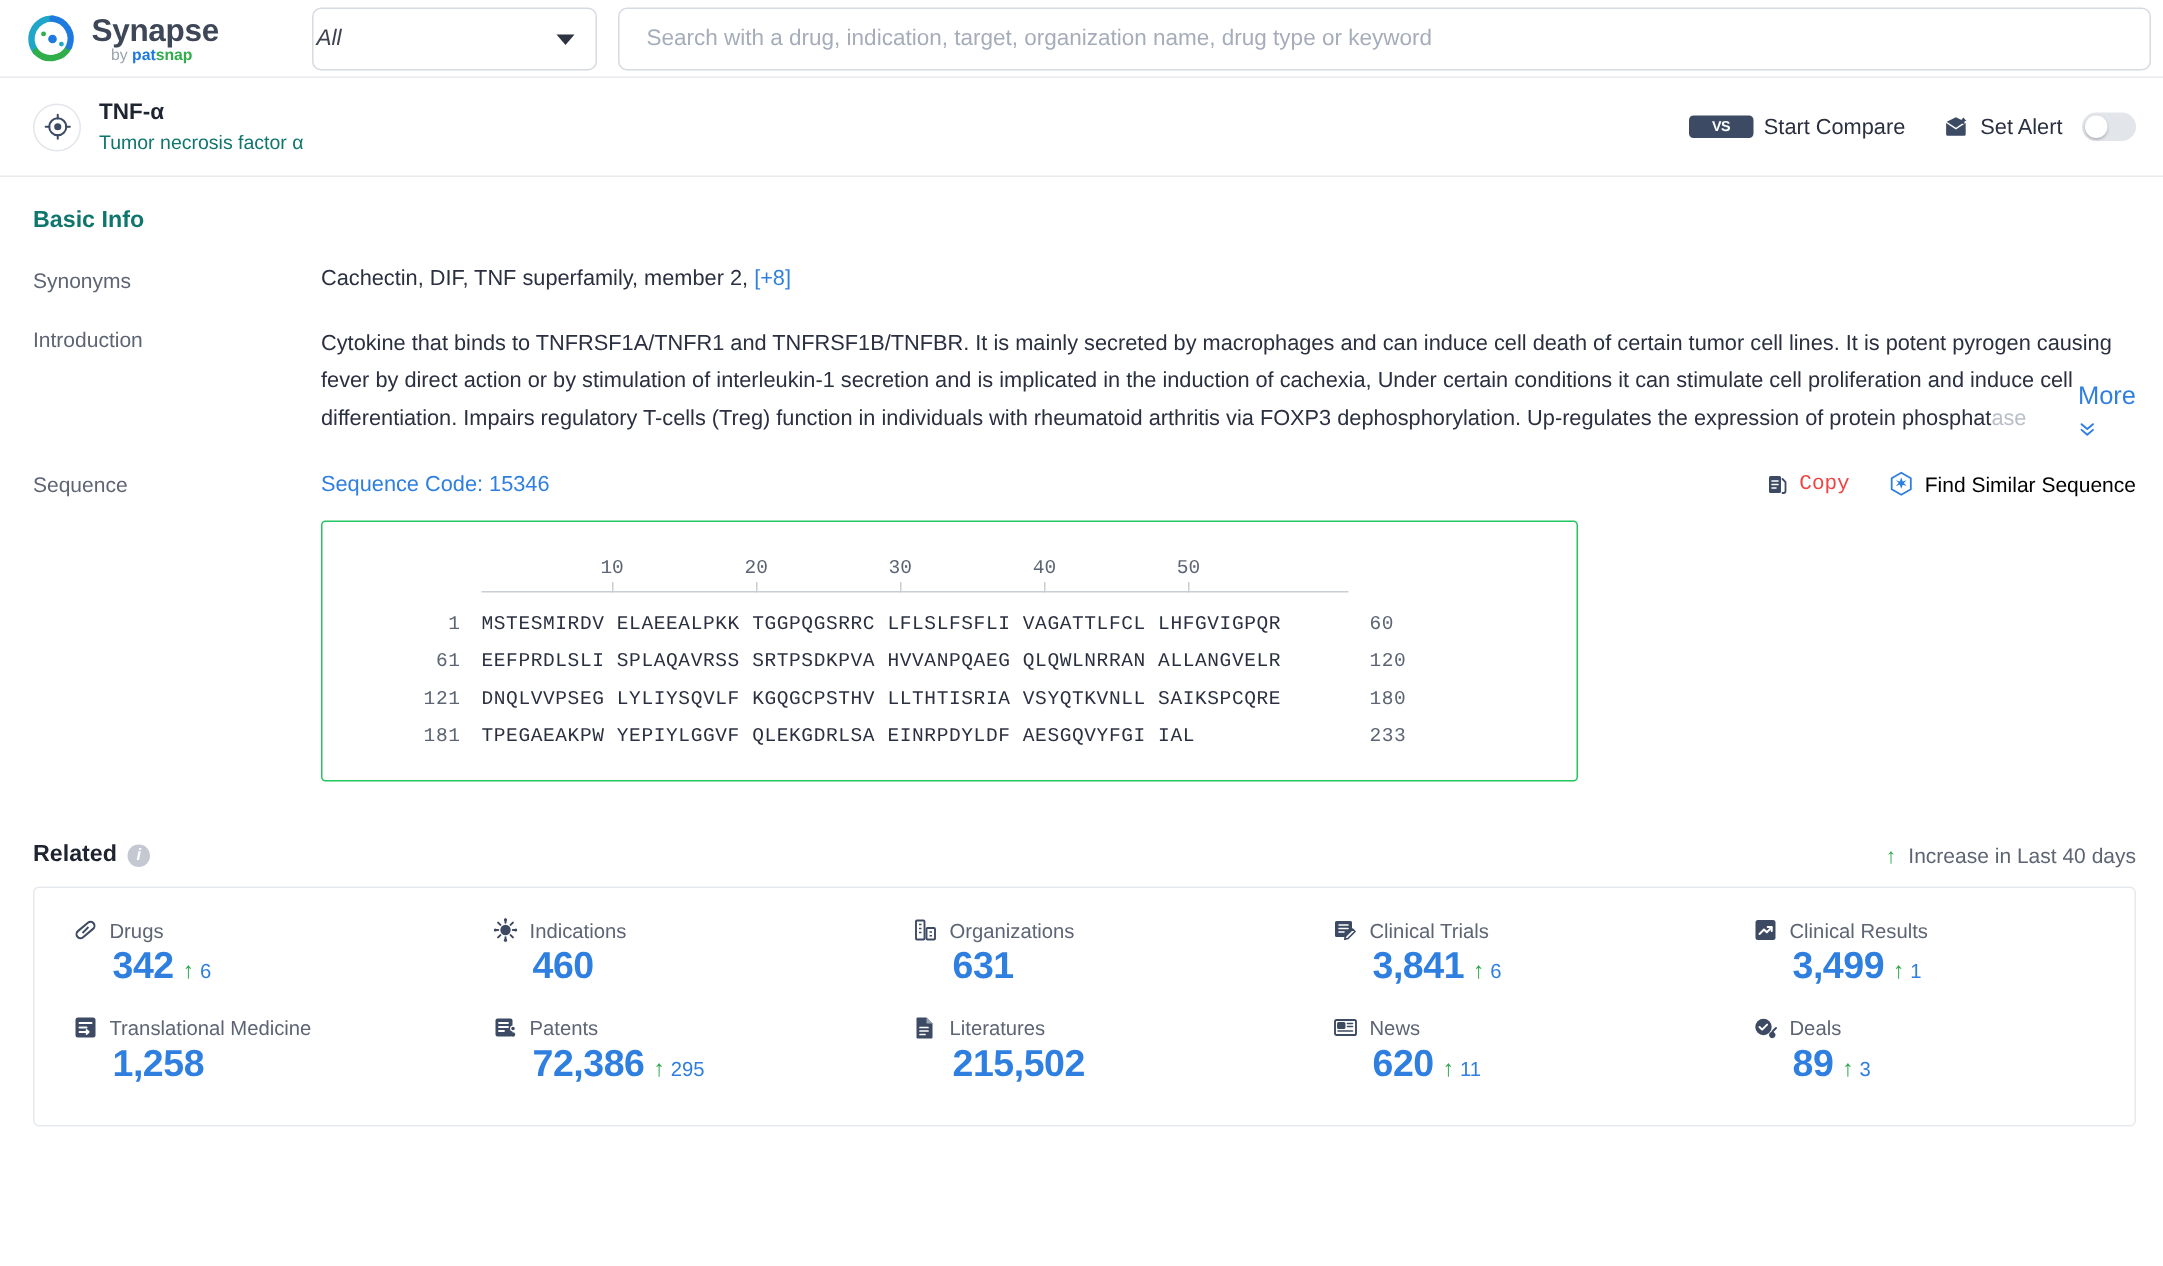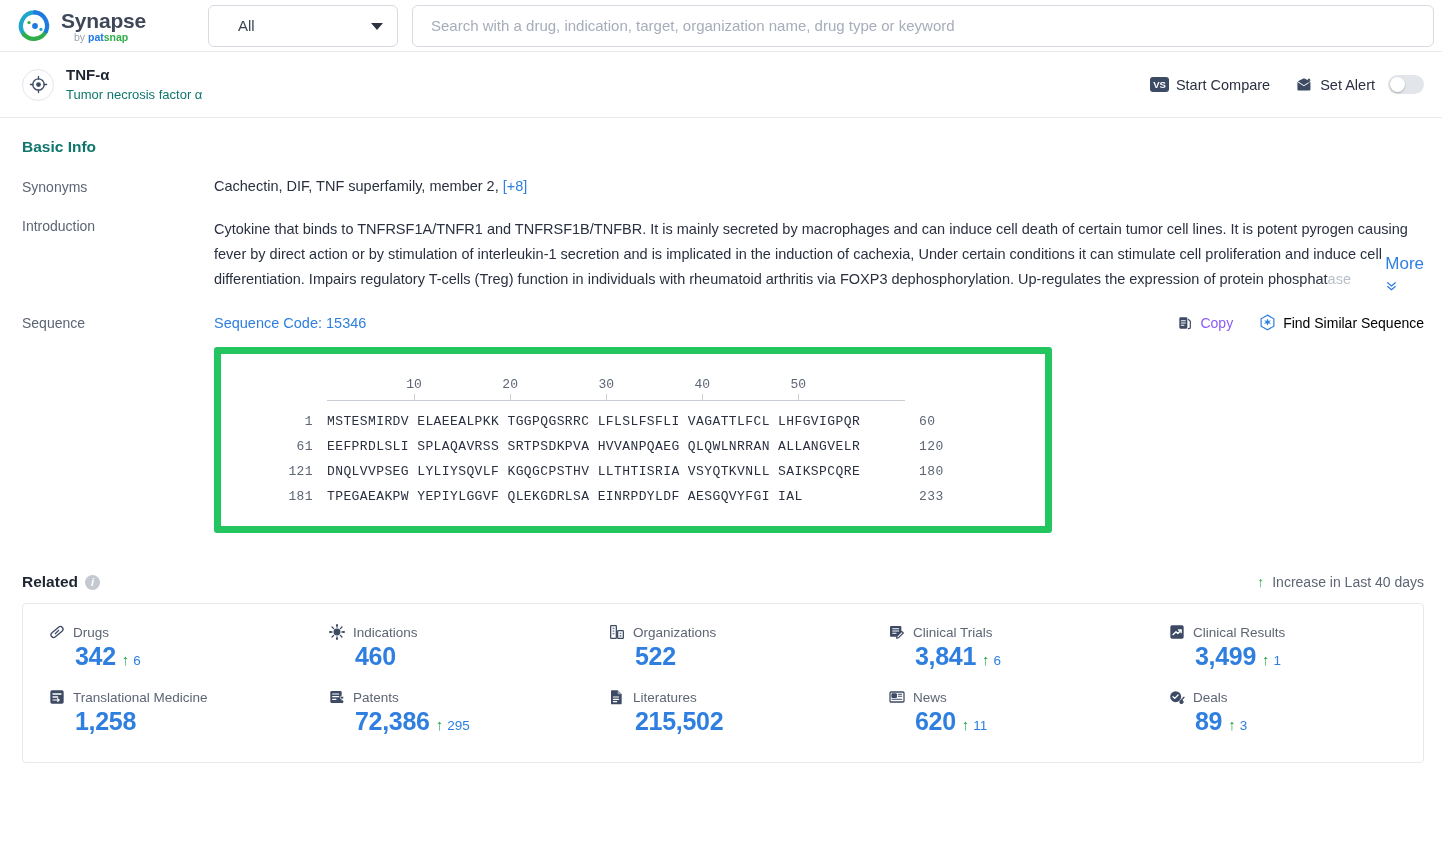--- a/index.html
+++ b/index.html
@@ -37,22 +37,22 @@
   .logo-sub .snap { color: #2fae4a; font-weight: 700; }
 
   .scope-select {
     position: relative;
     width: 190px; height: 42px;
     margin-left: 18px;
     border: 1px solid #d6dae1;
     border-radius: 6px;
     background: #fff;
     display: flex; align-items: center;
-    padding: 0 29px;
-    font-size: 15px; color: #3d4351;
+    padding: 0 2px;
+    font-size: 15px; color: #3d4351; font-style: italic;
   }
   .scope-select .caret {
     position: absolute; right: 14px; top: 50%;
     width: 0; height: 0; margin-top: -3px;
     border-left: 6px solid transparent;
     border-right: 6px solid transparent;
     border-top: 7px solid #2d3340;
   }
   .search-box {
     flex: 1;
@@ -84,21 +84,21 @@
     border: 1px solid #e3e6eb;
     display: flex; align-items: center; justify-content: center;
     flex: none; margin-right: 12px;
   }
   .entity-text { line-height: 1.25; }
   .entity-title { font-size: 15px; font-weight: 700; color: #1e2430; }
   .entity-sub { font-size: 13px; color: #0f766e; margin-top: 2px; }
   .entity-actions { margin-left: auto; display: flex; align-items: center; gap: 26px; }
   .act { display: flex; align-items: center; gap: 7px; font-size: 14.5px; color: #2a3040; cursor: pointer; }
   .vs-badge {
-    width: 19px; height: 15px; border-radius: 3px;
+    width: 43px; height: 15px; border-radius: 3px;
     background: #3d4a63; color: #fff;
     font-size: 9.5px; font-weight: 700;
     display: flex; align-items: center; justify-content: center;
     letter-spacing: -0.2px;
   }
   .toggle {
     width: 36px; height: 19px; border-radius: 10px;
     background: #e2e5ea; position: relative; margin-left: 6px;
     cursor: pointer;
   }
@@ -138,26 +138,26 @@
     background: #fff; padding-left: 2px;
     color: #2f7fe0; font-size: 17px; cursor: pointer;
     display: flex; align-items: flex-start; gap: 3px; flex-direction: column;
   }
   .chev-dbl { display: inline-block; line-height: 1; font-size: 13px; }
 
   .seq-head { display: flex; align-items: center; }
   .seq-code { font-size: 14.5px; color: #2f7fe0; cursor: pointer; }
   .seq-tools { margin-left: auto; display: flex; align-items: center; gap: 26px; }
   .seq-tool { display: flex; align-items: center; gap: 7px; font-size: 14px; cursor: pointer; }
-  .seq-tool.copy { color: #8b5cf6; }
+  .seq-tool.copy { color: #ef4444; font-family: Liberation Mono, monospace; }
   .seq-tool.similar { color: #000000; text-align: right; }
 
   .seq-panel {
     margin-top: 16px;
-    border: 7px solid #22c55e;
+    border: 1px solid #22c55e;
     border-radius: 3px;
     background: #fff;
     padding: 20px 0 22px 0;
     width: 838px;
   }
   .seq-mono {
     font-family: "Liberation Mono", "DejaVu Sans Mono", monospace;
     font-size: 13px;
     color: #2a3040;
     white-space: pre;
@@ -424,21 +424,21 @@
         <div class="stat">
           <div class="stat-label">
             <span class="stat-icon"><svg viewBox="0 0 24 24" fill="none" stroke="#3d4a63" stroke-width="1.9">
                 <rect x="2.5" y="2.5" width="8.5" height="19" rx="1"></rect>
                 <rect x="13" y="10" width="8.5" height="11.5" rx="1"></rect>
                 <path d="M5.5 6.5h2.5M5.5 10.5h2.5M5.5 14.5h2.5M16 14h2.5M16 17.8h2.5" stroke-width="1.6"></path>
               </svg></span>
             <span>Organizations</span>
           </div>
           <div class="stat-val-row">
-            <span class="stat-num">522</span>
+            <span class="stat-num">631</span>
           </div>
         </div>
         <div class="stat">
           <div class="stat-label">
             <span class="stat-icon"><svg viewBox="0 0 24 24" fill="#3d4a63">
                 <path d="M3 3h14a1.5 1.5 0 0 1 1.5 1.5V12l-7 7H3a1.5 1.5 0 0 1-1.5-1.5V4.5A1.5 1.5 0 0 1 3 3z"></path>
                 <path d="M5.5 7h9M5.5 10.5h9M5.5 14h5" stroke="#fff" stroke-width="1.6" stroke-linecap="round"></path>
                 <path d="M21.5 13.5l-7 7-3.2.8.8-3.2 7-7z" fill="none" stroke="#3d4a63" stroke-width="1.7" stroke-linejoin="round"></path>
               </svg></span>
             <span>Clinical Trials</span>

